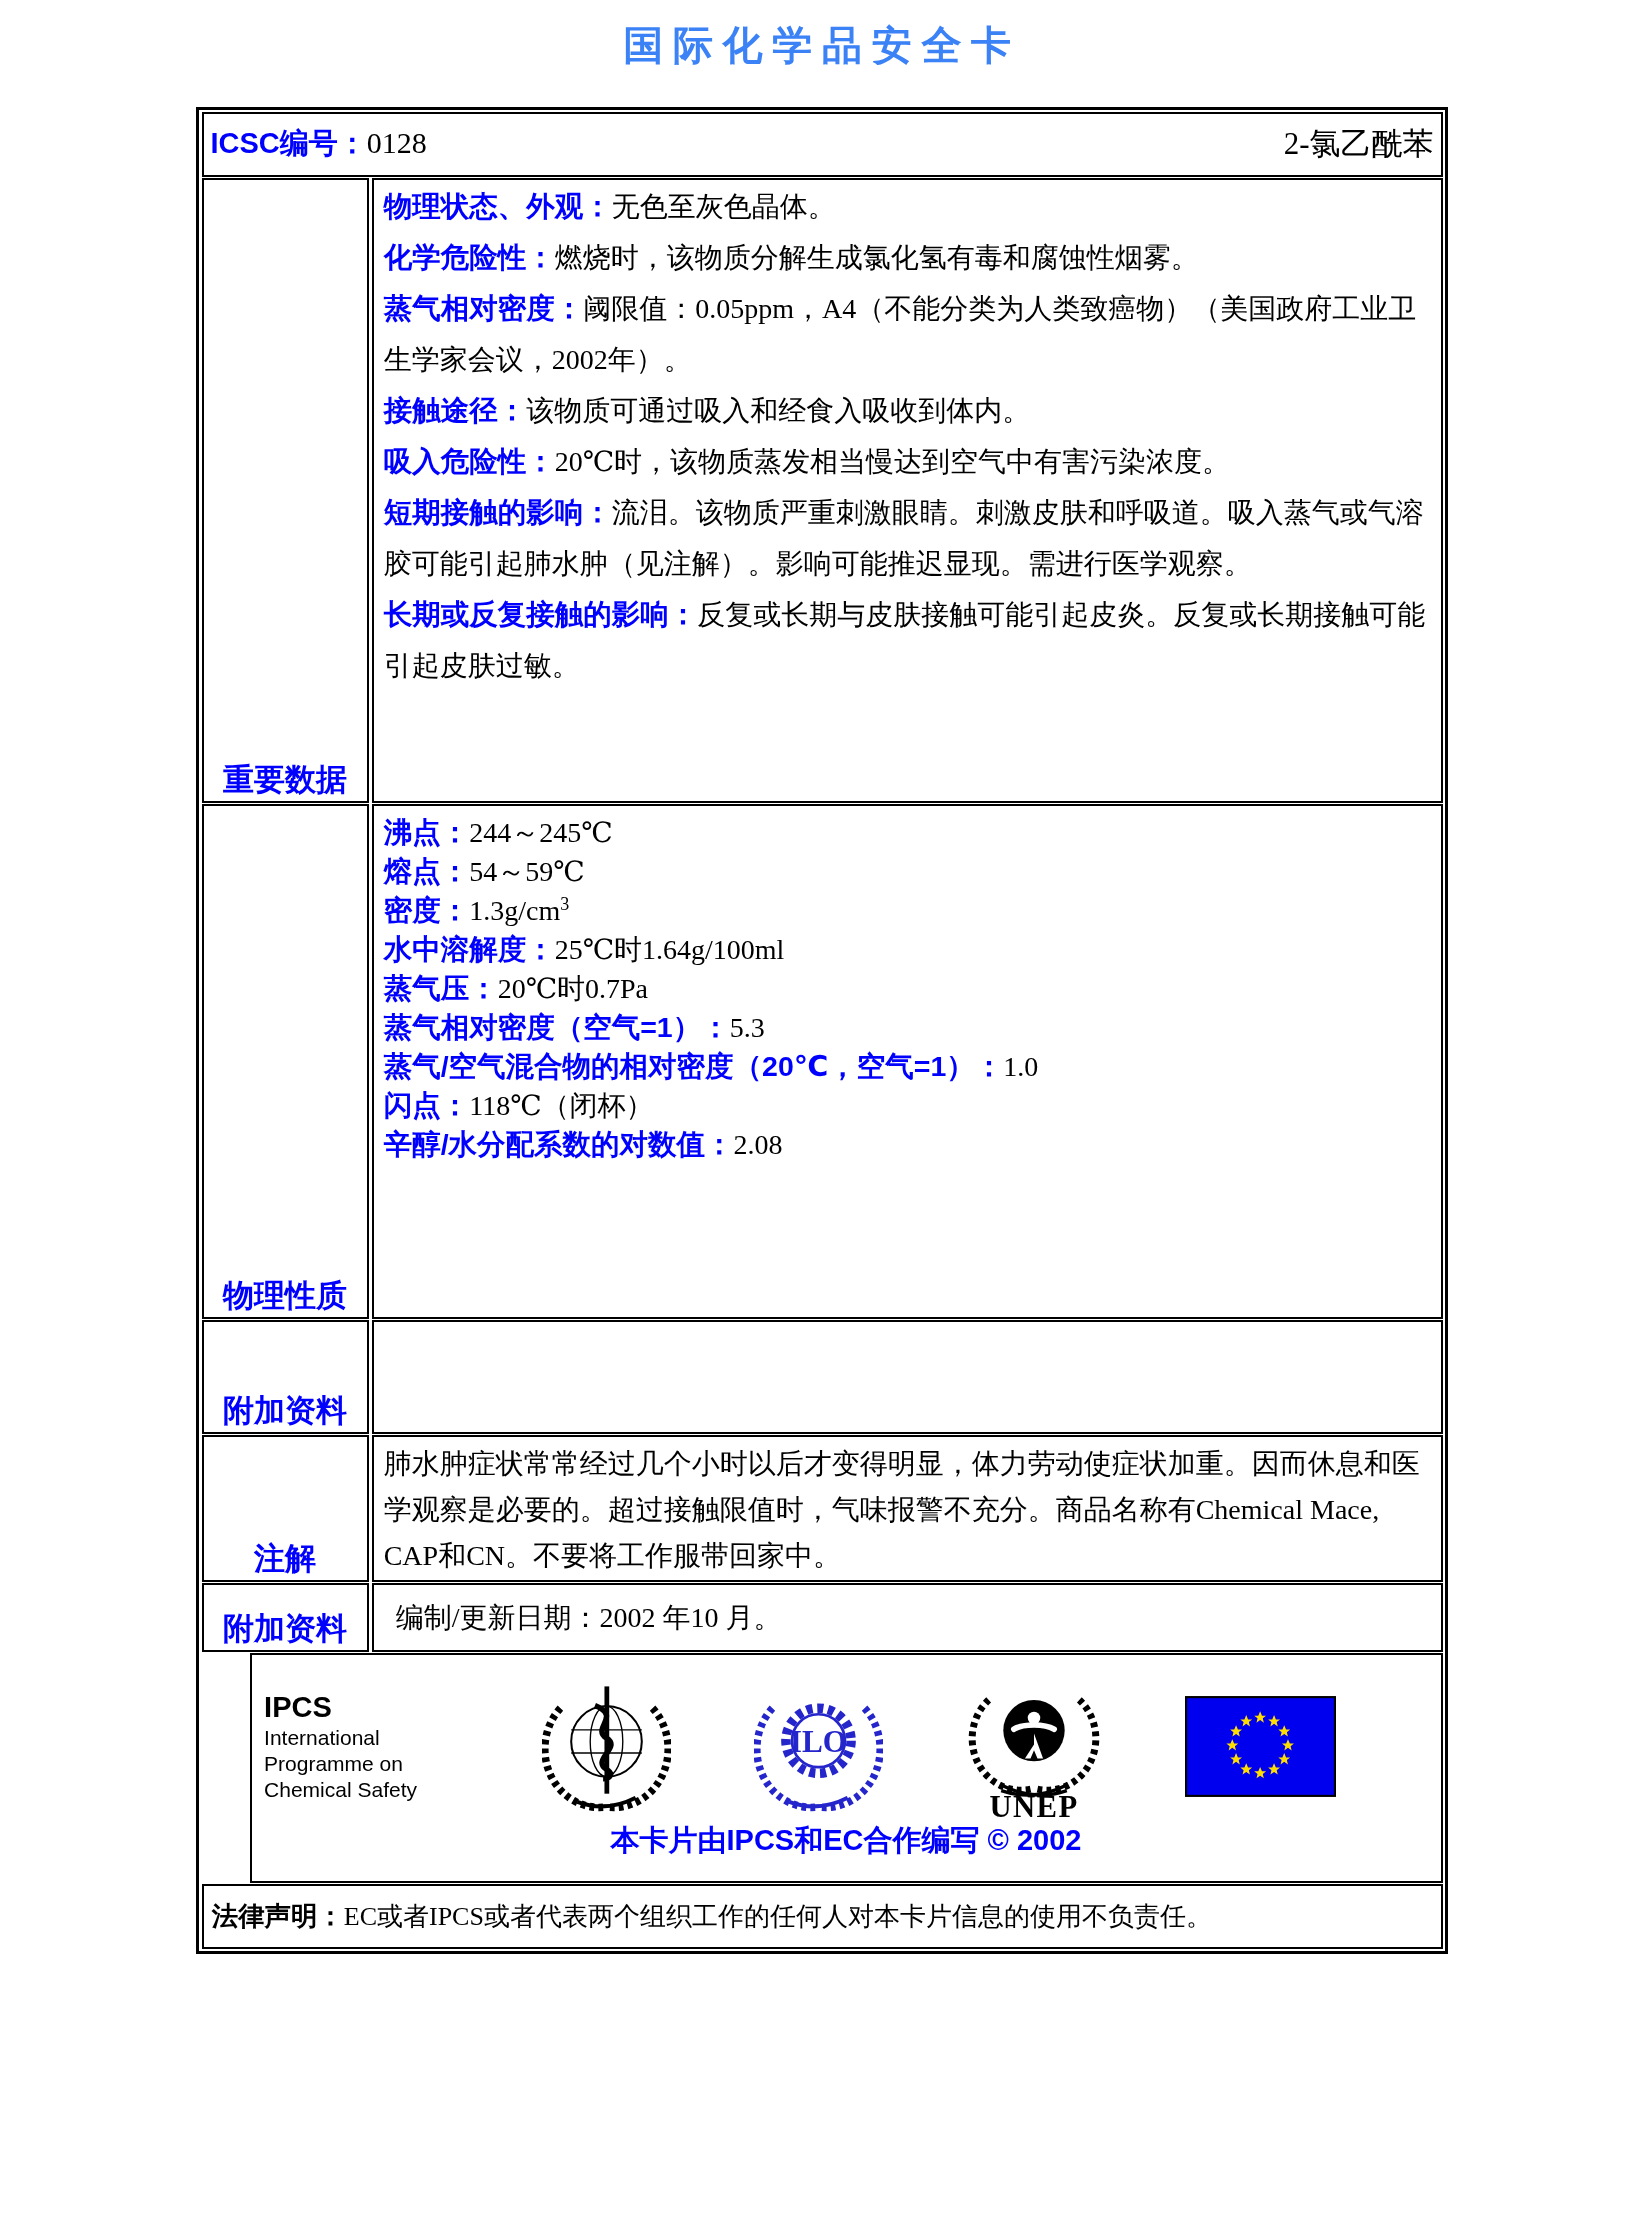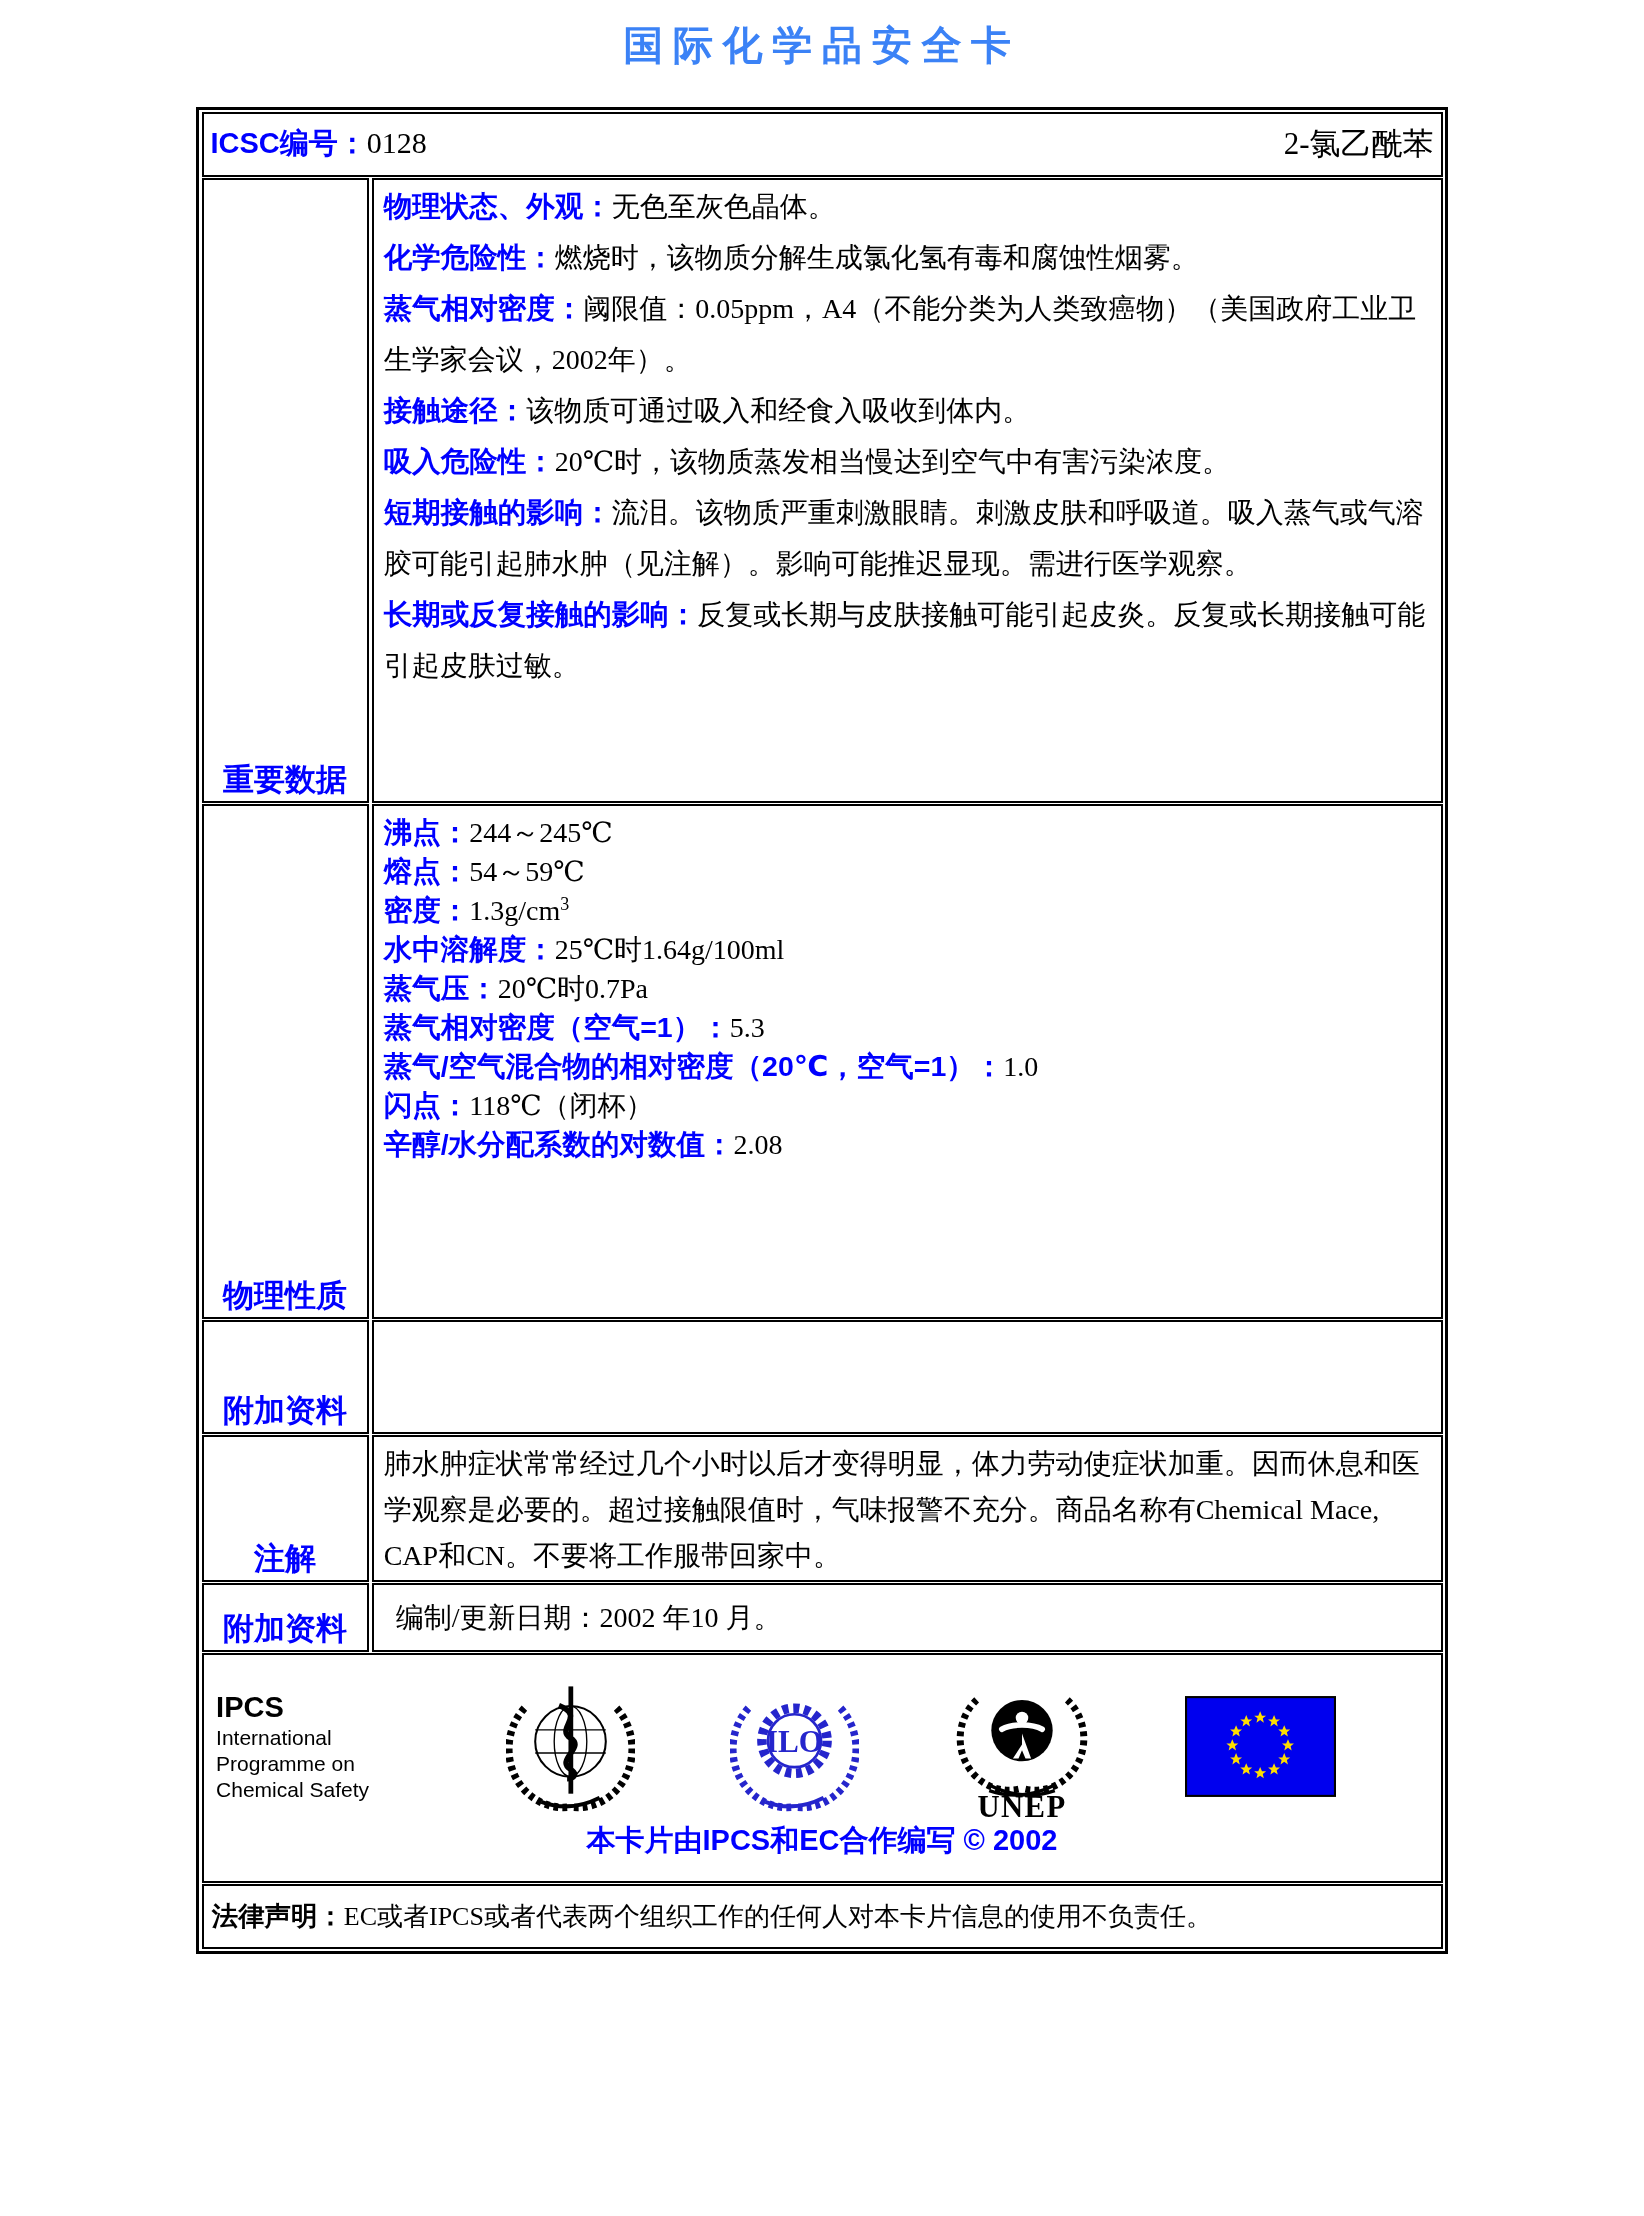--- a/index.html
+++ b/index.html
@@ -27,21 +27,21 @@
   .phys{min-height:515px;padding-top:7px;}
   .phys p{margin:0;font-size:28px;line-height:38px;}
   .phys .blue{font-size:28.5px;}
   sup.s3{font-size:18px;vertical-align:super;line-height:0;}
   .env{min-height:114px;}
   .notes{min-height:115px;}
   .notes p{margin:0;font-size:28px;line-height:46px;padding-top:2.8px;}
   .addl-row .label-cell{min-height:43px;}
   .addl{min-height:43px;display:flex;align-items:center;}
   .addl p{margin:12px;font-size:28px;}
-  .logos-cell{min-height:186px;padding:20px 7px;}
+  .logos-cell{min-height:186px;padding:20px 7px;margin-left:48px;}
   .logos-line{display:flex;align-items:center;justify-content:space-between;
               padding:0 97px 0 5.6px;height:143px;}
   .ipcs-block{font-family:"Liberation Sans","DejaVu Sans",sans-serif;width:195px;}
   .ipcs-title{font-weight:bold;font-size:29px;line-height:35px;}
   .ipcs-line{font-size:21px;line-height:26px;}
   .credit{text-align:center;font-size:29px;margin-top:2.8px;}
   .legal-cell{min-height:65px;display:flex;align-items:center;padding:0 8.3px;font-size:26px;}
   .legal-label{font-family:"Liberation Sans","DejaVu Sans",sans-serif;font-weight:bold;font-size:26.4px;}
   svg{display:block;}
 </style>

